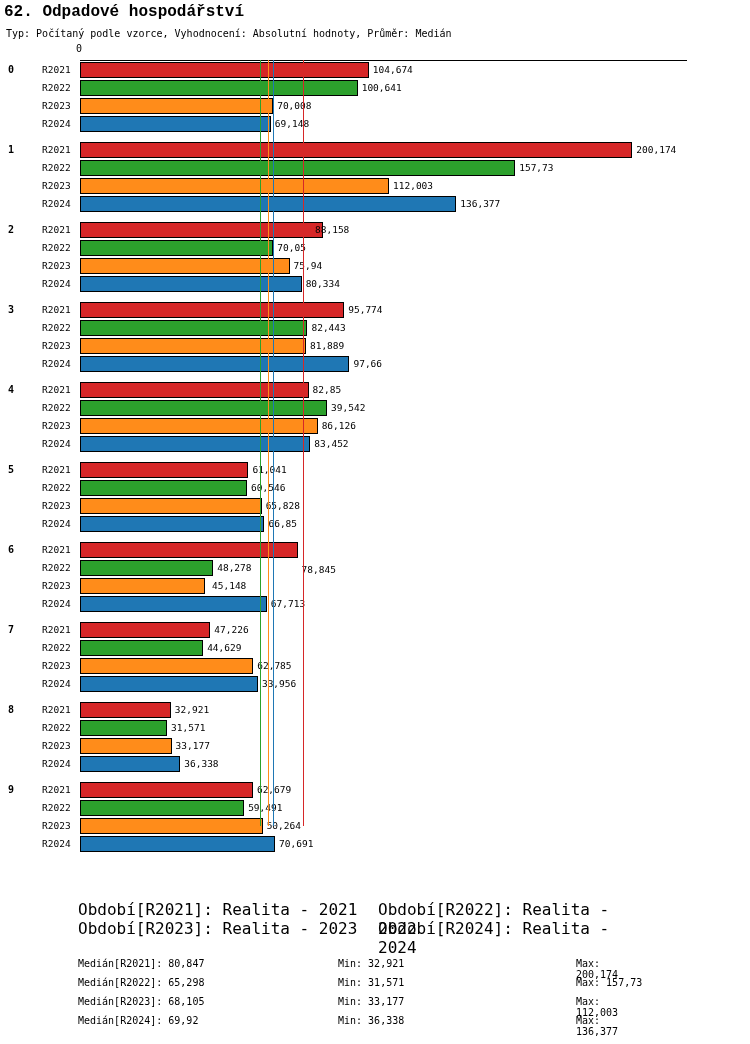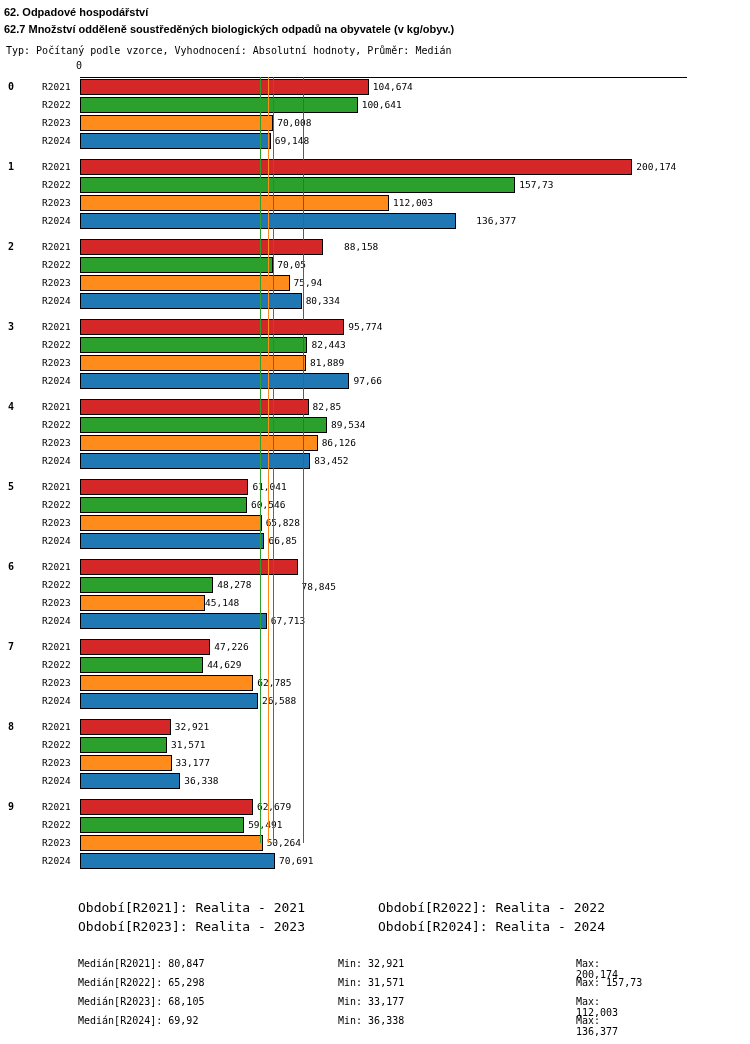--- a/index.html
+++ b/index.html
@@ -13,22 +13,22 @@
     height: 1044px;
     font-family: "DejaVu Sans Mono", monospace;
     color: #000000;
     position: relative;
     overflow: hidden;
   }
   .title-block {
     padding: 4px 4px 0 4px;
   }
   .title-line {
-    font-family: Liberation Sans, sans-serif;
-    font-size: 11px;
+    font-family: Liberation Mono, monospace;
+    font-size: 16px;
     font-weight: bold;
     line-height: 17px;
     white-space: pre-wrap;
   }
   .subtitle-line {
     font-family: "DejaVu Sans Mono", monospace;
     font-size: 10px;
     line-height: 15px;
     margin-top: 5px;
     padding-left: 2px;
@@ -85,21 +85,21 @@
     position: absolute;
     top: 17px;
     width: 1px;
     height: 766px;
   }
   .legend {
     position: absolute;
     left: 0;
     top: 900px;
     width: 634px;
-    font-size: 13px;
+    font-size: 16px;
     font-family: "DejaVu Sans Mono", monospace;
   }
   .legend-row {
     position: relative;
     height: 19px;
   }
   .legend-cell-a {
     position: absolute;
     left: 78px;
   }
@@ -121,21 +121,20 @@
   }
   .stats-median { position: absolute; left: 78px; }
   .stats-min { position: absolute; left: 338px; }
   .stats-max { position: absolute; left: 528px; padding-left: 48px; }
 </style>
 </head>
 <body>
 
 <div class="title-block">
   <div class="title-line">62. Odpadové hospodářství</div>
-  <div class="title-line">62.7 Množství odděleně soustředěných biologických odpadů na obyvatele (v kg/obyv.)</div>
   <div class="subtitle-line">Typ: Počítaný podle vzorce, Vyhodnocení: Absolutní hodnoty, Průměr: Medián</div>
 </div>
 
 <div class="chart-area" id="chart-area">
   <div class="axis-zero-label">0</div>
   <div class="axis-top-line"></div>
 <div class="group-label" style="top: 21px;">0</div>
     <div class="series-label" style="top: 21px;">R2021</div>
     <div class="bar" style="top: 19px; width: 288.805px; background: rgb(214, 39, 40);"></div>
     <div class="bar-value" style="left: 372.805px; top: 21px;">104,674</div>
@@ -153,25 +152,25 @@
     <div class="bar" style="top: 99px; width: 552.298px; background: rgb(214, 39, 40);"></div>
     <div class="bar-value" style="left: 636.298px; top: 101px;">200,174</div>
     <div class="series-label" style="top: 119px;">R2022</div>
     <div class="bar" style="top: 117px; width: 435.191px; background: rgb(44, 160, 44);"></div>
     <div class="bar-value" style="left: 519.191px; top: 119px;">157,73</div>
     <div class="series-label" style="top: 137px;">R2023</div>
     <div class="bar" style="top: 135px; width: 309.026px; background: rgb(255, 140, 26);"></div>
     <div class="bar-value" style="left: 393.026px; top: 137px;">112,003</div>
     <div class="series-label" style="top: 155px;">R2024</div>
     <div class="bar" style="top: 153px; width: 376.277px; background: rgb(31, 119, 180);"></div>
-    <div class="bar-value" style="left: 460.277px; top: 155px; margin-left: 16px;">136,377</div>
+    <div class="bar-value" style="left: 460.277px; top: 155px;">136,377</div>
     <div class="group-label" style="top: 181px;">2</div>
     <div class="series-label" style="top: 181px;">R2021</div>
     <div class="bar" style="top: 179px; width: 243.236px; background: rgb(214, 39, 40);"></div>
-    <div class="bar-value" style="left: 344px; top: 181px;">88,158</div>
+    <div class="bar-value" style="left: 315px; top: 181px;">88,158</div>
     <div class="series-label" style="top: 199px;">R2022</div>
     <div class="bar" style="top: 197px; width: 193.274px; background: rgb(44, 160, 44);"></div>
     <div class="bar-value" style="left: 277.274px; top: 199px;">70,05</div>
     <div class="series-label" style="top: 217px;">R2023</div>
     <div class="bar" style="top: 215px; width: 209.525px; background: rgb(255, 140, 26);"></div>
     <div class="bar-value" style="left: 293.525px; top: 217px;">75,94</div>
     <div class="series-label" style="top: 235px;">R2024</div>
     <div class="bar" style="top: 233px; width: 221.649px; background: rgb(31, 119, 180);"></div>
     <div class="bar-value" style="left: 305.649px; top: 235px;">80,334</div>
     <div class="group-label" style="top: 261px;">3</div>
@@ -186,21 +185,21 @@
     <div class="bar-value" style="left: 309.939px; top: 297px;">81,889</div>
     <div class="series-label" style="top: 315px;">R2024</div>
     <div class="bar" style="top: 313px; width: 269.453px; background: rgb(31, 119, 180);"></div>
     <div class="bar-value" style="left: 353.453px; top: 315px;">97,66</div>
     <div class="group-label" style="top: 341px;">4</div>
     <div class="series-label" style="top: 341px;">R2021</div>
     <div class="bar" style="top: 339px; width: 228.591px; background: rgb(214, 39, 40);"></div>
     <div class="bar-value" style="left: 312.591px; top: 341px;">82,85</div>
     <div class="series-label" style="top: 359px;">R2022</div>
     <div class="bar" style="top: 357px; width: 247.032px; background: rgb(44, 160, 44);"></div>
-    <div class="bar-value" style="left: 331.032px; top: 359px;">89,534</div>
+    <div class="bar-value" style="left: 331.032px; top: 359px;">39,542</div>
     <div class="series-label" style="top: 377px;">R2023</div>
     <div class="bar" style="top: 375px; width: 237.629px; background: rgb(255, 140, 26);"></div>
     <div class="bar-value" style="left: 321.629px; top: 377px;">86,126</div>
     <div class="series-label" style="top: 395px;">R2024</div>
     <div class="bar" style="top: 393px; width: 230.252px; background: rgb(31, 119, 180);"></div>
     <div class="bar-value" style="left: 314.252px; top: 395px;">83,452</div>
     <div class="group-label" style="top: 421px;">5</div>
     <div class="series-label" style="top: 421px;">R2021</div>
     <div class="bar" style="top: 419px; width: 168.418px; background: rgb(214, 39, 40);"></div>
     <div class="bar-value" style="left: 252.418px; top: 421px;">61,041</div>
@@ -215,37 +214,37 @@
     <div class="bar-value" style="left: 268.445px; top: 475px;">66,85</div>
     <div class="group-label" style="top: 501px;">6</div>
     <div class="series-label" style="top: 501px;">R2021</div>
     <div class="bar" style="top: 499px; width: 217.541px; background: rgb(214, 39, 40);"></div>
     <div class="bar-value" style="left: 301.541px; top: 501px; margin-top: 20px;">78,845</div>
     <div class="series-label" style="top: 519px;">R2022</div>
     <div class="bar" style="top: 517px; width: 133.203px; background: rgb(44, 160, 44);"></div>
     <div class="bar-value" style="left: 217.203px; top: 519px;">48,278</div>
     <div class="series-label" style="top: 537px;">R2023</div>
     <div class="bar" style="top: 535px; width: 124.567px; background: rgb(255, 140, 26);"></div>
-    <div class="bar-value" style="left: 205px; top: 537px;">45,148</div>
+    <div class="bar-value" style="left: 212px; top: 537px;">45,148</div>
     <div class="series-label" style="top: 555px;">R2024</div>
     <div class="bar" style="top: 553px; width: 186.826px; background: rgb(31, 119, 180);"></div>
     <div class="bar-value" style="left: 270.826px; top: 555px;">67,713</div>
     <div class="group-label" style="top: 581px;">7</div>
     <div class="series-label" style="top: 581px;">R2021</div>
     <div class="bar" style="top: 579px; width: 130.301px; background: rgb(214, 39, 40);"></div>
     <div class="bar-value" style="left: 214.301px; top: 581px;">47,226</div>
     <div class="series-label" style="top: 599px;">R2022</div>
     <div class="bar" style="top: 597px; width: 123.135px; background: rgb(44, 160, 44);"></div>
     <div class="bar-value" style="left: 207.135px; top: 599px;">44,629</div>
     <div class="series-label" style="top: 617px;">R2023</div>
     <div class="bar" style="top: 615px; width: 173.23px; background: rgb(255, 140, 26);"></div>
     <div class="bar-value" style="left: 257.23px; top: 617px;">62,785</div>
     <div class="series-label" style="top: 635px;">R2024</div>
     <div class="bar" style="top: 633px; width: 177.917px; background: rgb(31, 119, 180);"></div>
-    <div class="bar-value" style="left: 261.917px; top: 635px;">26,588</div>
+    <div class="bar-value" style="left: 261.917px; top: 635px;">33,956</div>
     <div class="group-label" style="top: 661px;">8</div>
     <div class="series-label" style="top: 661px;">R2021</div>
     <div class="bar" style="top: 659px; width: 90.832px; background: rgb(214, 39, 40);"></div>
     <div class="bar-value" style="left: 174.832px; top: 661px;">32,921</div>
     <div class="series-label" style="top: 679px;">R2022</div>
     <div class="bar" style="top: 677px; width: 87.1073px; background: rgb(44, 160, 44);"></div>
     <div class="bar-value" style="left: 171.107px; top: 679px;">31,571</div>
     <div class="series-label" style="top: 697px;">R2023</div>
     <div class="bar" style="top: 695px; width: 91.5384px; background: rgb(255, 140, 26);"></div>
     <div class="bar-value" style="left: 175.538px; top: 697px;">33,177</div>

